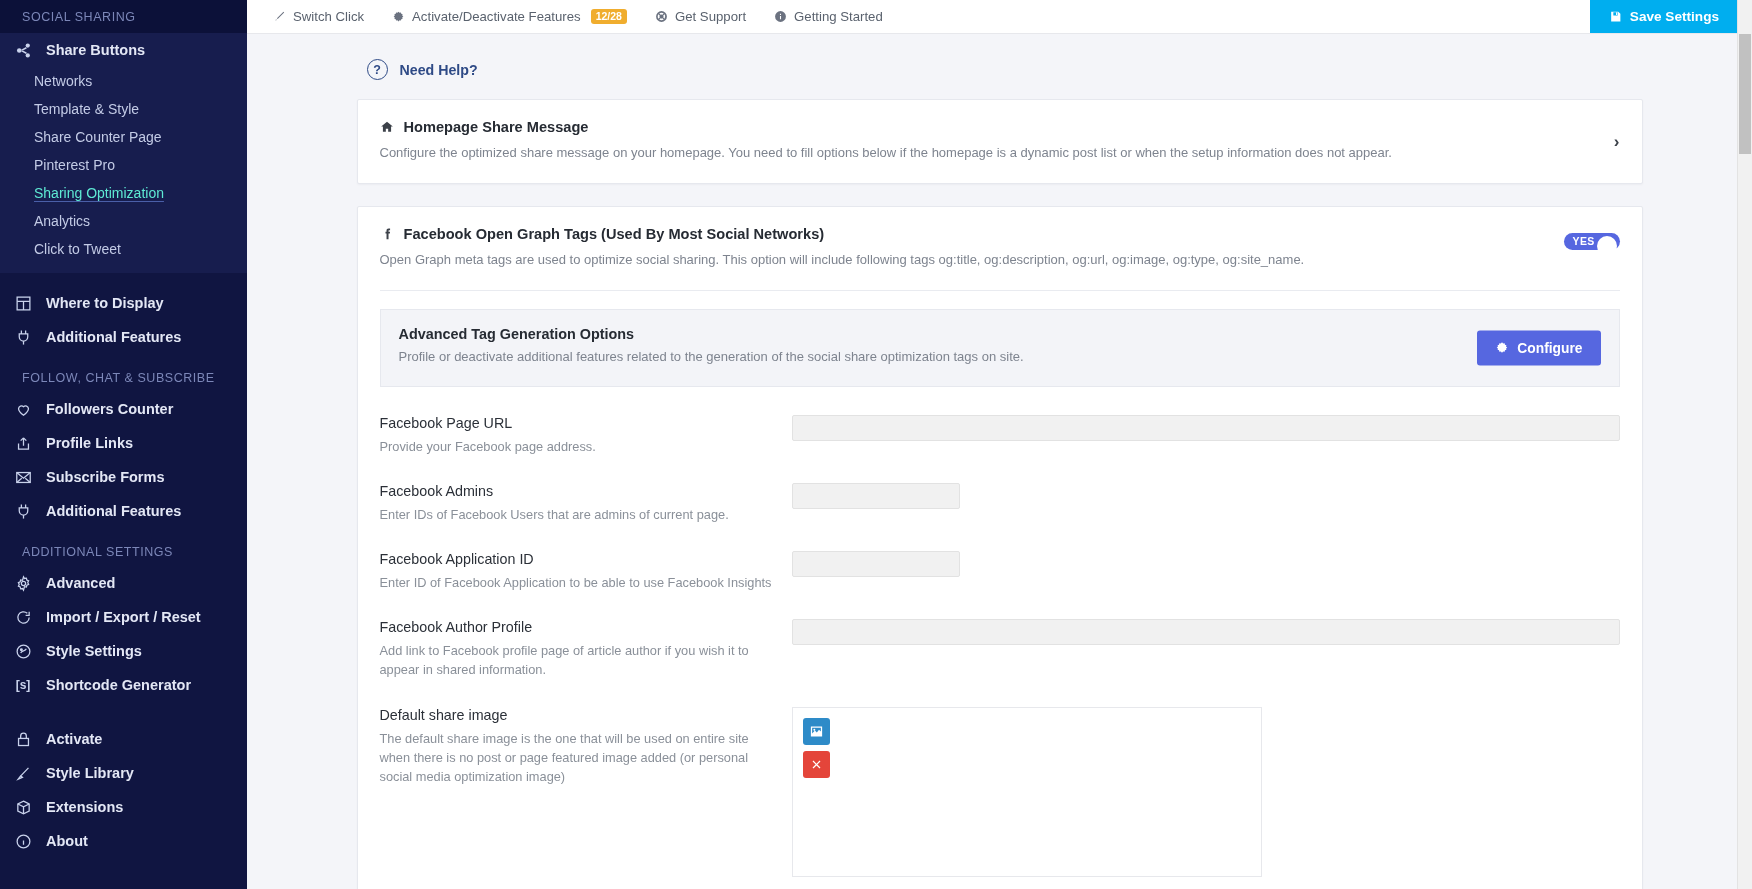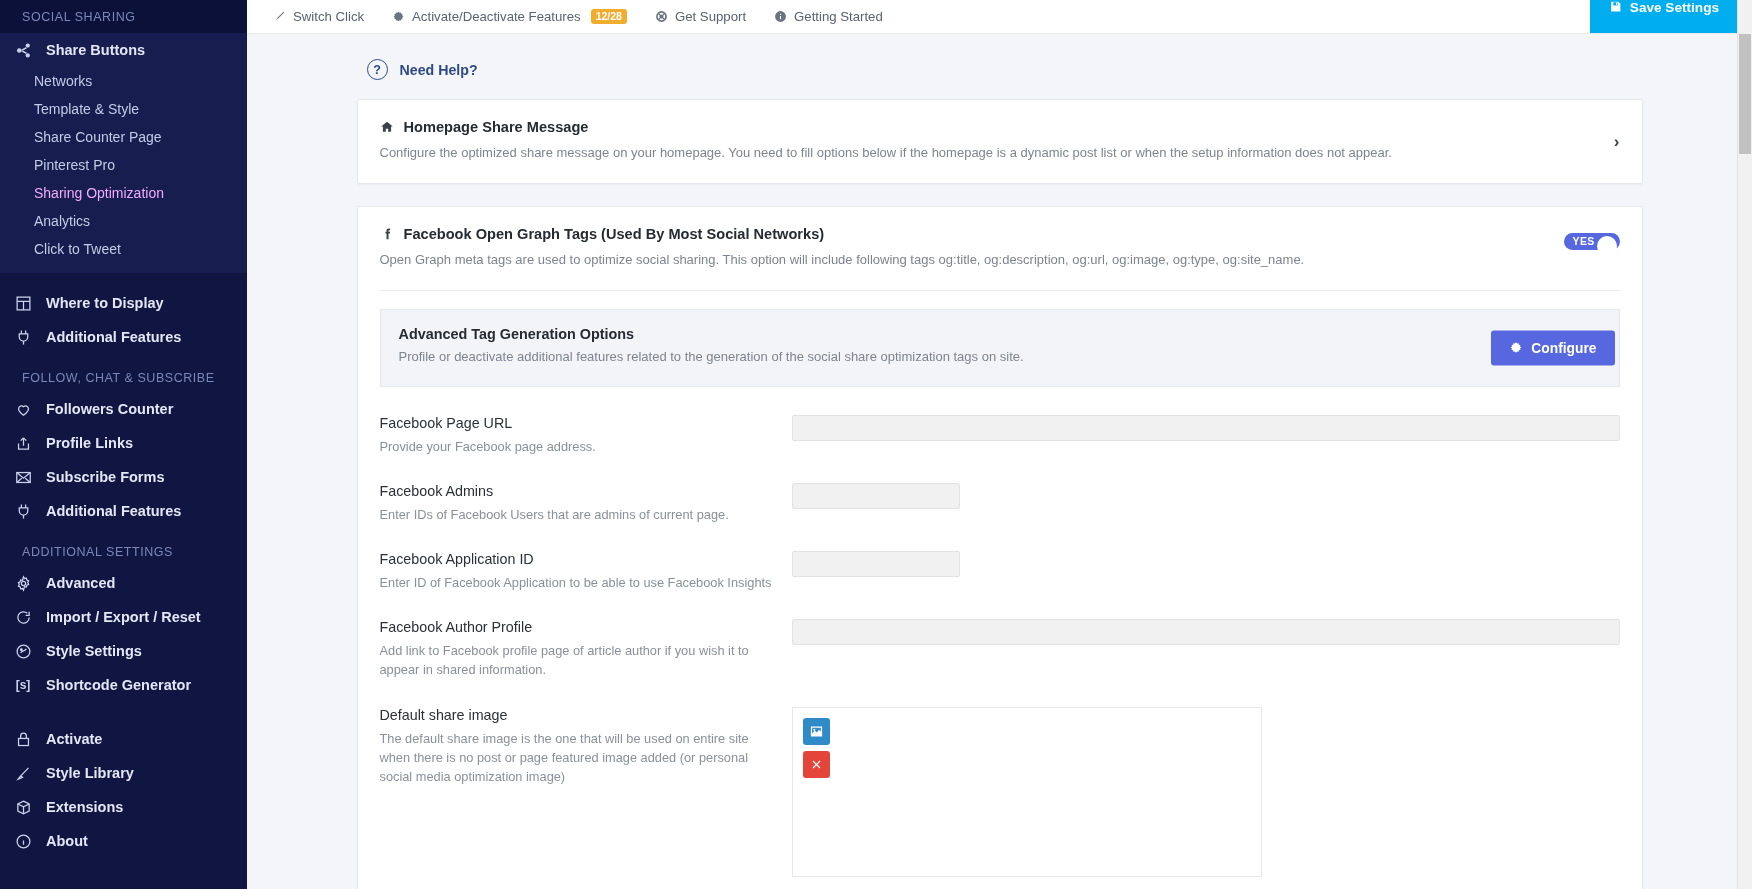--- a/index.html
+++ b/index.html
@@ -33,21 +33,21 @@
   .sb-row .ic {
     width: 20px; height: 20px; flex: 0 0 20px;
     display: flex; align-items: center; justify-content: center;
     color: #c9d2ec;
   }
   .sb-row .ic svg { width: 17px; height: 17px; display: block; }
   .sb-sub {
     color: #c3cbe6; font-size: 14px; font-weight: 400;
     padding: 6px 0 6px 34px; cursor: pointer; user-select: none;
   }
-  .sb-sub.active { color: #f0abfc; text-underline-offset: 3px; text-decoration-color: #4a5fa8; }
+  .sb-sub.active { color: #5eead4; text-decoration: underline; text-underline-offset: 3px; text-decoration-color: #4a5fa8; }
   .sb-gap { height: 13px; }
   .sb-share-icon { color: #1e9bf0; }
 
   
   .main {
     flex: 1; height: 889px; background: #f4f5f9;
     position: relative; overflow: hidden;
   }
   .topbar {
     height: 33px; background: #ffffff;
@@ -62,21 +62,21 @@
     padding: 0 14px; height: 33px; cursor: pointer; white-space: nowrap;
   }
   .tb-item svg { width: 13px; height: 13px; display: block; fill: #6b7280; }
   .tb-badge {
     background: #f0ad2e; color: #ffffff; font-size: 10.5px; font-weight: 700;
     border-radius: 3px; padding: 2px 5px 3px; margin-left: 3px; line-height: 1;
   }
   .save-btn {
     position: absolute; top: 0; right: 14px;
     height: 33px; background: #00aeef; color: #fff;
-    display: flex; gap: 8px;
+    display: flex; align-items: center; gap: 8px;
     padding: 0 19px; font-size: 13.6px; font-weight: 700;
     cursor: pointer; border: none; z-index: 6;
   }
   .save-btn svg { width: 13px; height: 13px; fill: #fff; display: block; }
 
   .content {
     position: absolute; top: 33px; left: 0; right: 0; bottom: 0;
     overflow: hidden; padding: 0 16px 0 16px;
   }
   .inner {
@@ -132,21 +132,21 @@
   .sep { height: 1px; background: #e9ebf0; margin: 0 22px; }
 
   .adv-box {
     background: #f3f4f8; border: 1px solid #e6e8ee;
     margin: 18px 22px 14px 22px; padding: 16px 18px;
     position: relative; min-height: 78px;
   }
   .adv-title { font-size: 14.4px; font-weight: 600; color: #262b33; }
   .adv-desc { font-size: 13px; color: #7e848f; margin-top: 7px; }
   .configure-btn {
-    position: absolute; right: 4px; top: 50%; transform: translateY(-50%);
+    position: absolute; right: 18px; top: 50%; transform: translateY(-50%);
     background: #5667e0; color: #fff; border: none; border-radius: 3px;
     padding: 10px 18px; font-size: 13.8px; font-weight: 700;
     display: flex; align-items: center; gap: 8px; cursor: pointer;
     font-family: "Liberation Sans", sans-serif;
   }
   .configure-btn svg { width: 14px; height: 14px; fill: #fff; display: block; }
 
   .field-row {
     display: flex; padding: 14px 22px 13px 22px; align-items: flex-start;
   }

